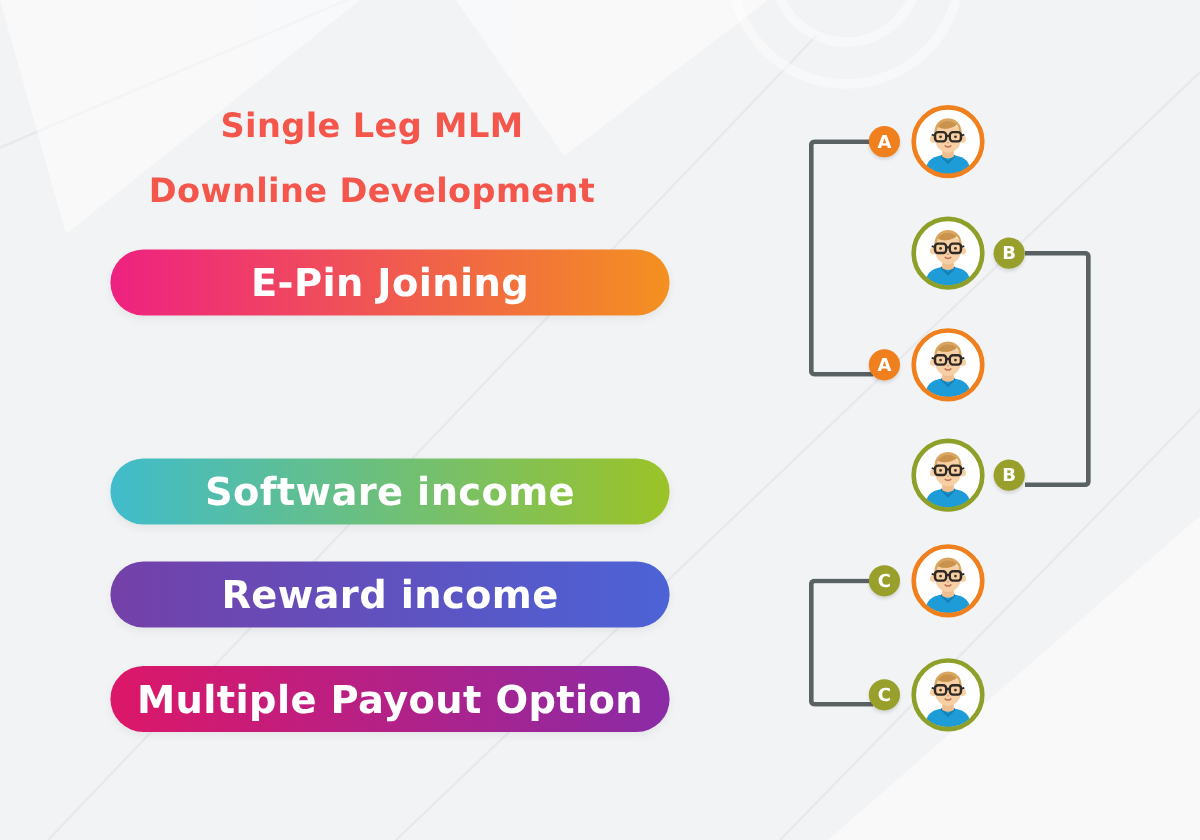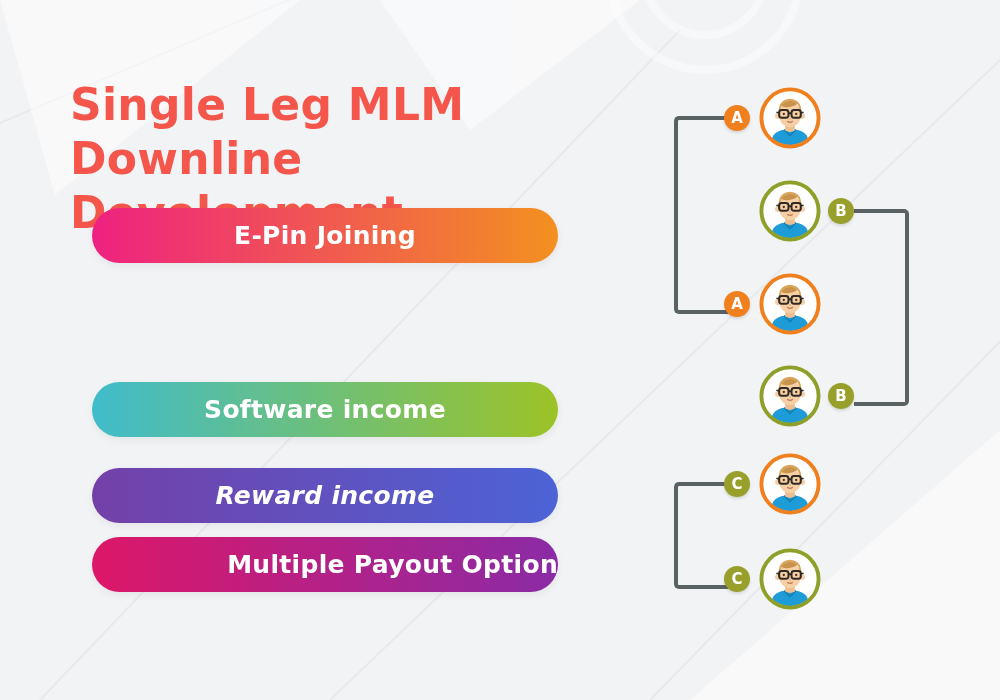--- a/index.html
+++ b/index.html
@@ -6,33 +6,33 @@
   .canvas {
     position:relative; width:1000px; height:700px;
     background:#F2F3F5; overflow:hidden;
     font-family:"DejaVu Sans","Liberation Sans",sans-serif;
   }
   .bg-pattern { position:absolute; left:0; top:0; z-index:0; }
 
   
   .title {
     position:absolute; left:70px; top:78px; width:480px; z-index:2;
-    margin:0; font-weight:bold; font-size:44px;
+    margin:0; text-align:center; font-weight:bold; font-size:28px;
     line-height:54px; letter-spacing:.3px;
   }
 
   
   .pill {
     position:absolute; left:92px; width:466px; height:55px; z-index:2;
     border-radius:28px; display:flex; align-items:center; justify-content:center;
     background:linear-gradient(90deg,var(--g1),var(--g2));
     box-shadow:0 3px 8px rgba(0,0,0,.06);
   }
-  .pill-label { color:#FFFFFF; font-weight:bold; font-size:25px; letter-spacing:.3px; }
-  .p0 { top:208px; } .p1 { top:295px; } .p2 { top:382px; } .p3 { top:468px;font-style:italic; } .p4 { top:537px;justify-content:flex-end; }
+  .pill-label { color:#FFFFFF; font-weight:bold; font-size:32px; letter-spacing:.3px; }
+  .p0 { top:208px; } .p1 { top:295px; } .p2 { top:382px; } .p3 { top:468px; } .p4 { top:555px; }
 
   
   .diagram { position:absolute; left:0; top:0; width:1000px; height:700px; z-index:1; }
   .connector { position:absolute; border:0 solid #5A6163; z-index:1; }
   .conn-a { left:674px; top:116px; width:50px; height:190px;
             border-width:4px 0 4px 4px; border-radius:5px 0 0 5px; }
   .conn-b { left:854px; top:209px; width:51px; height:189px;
             border-width:4px 4px 4px 0; border-radius:0 5px 5px 0; }
   .conn-c { left:674px; top:482px; width:50px; height:99px;
             border-width:4px 0 4px 4px; border-radius:5px 0 0 5px; }

